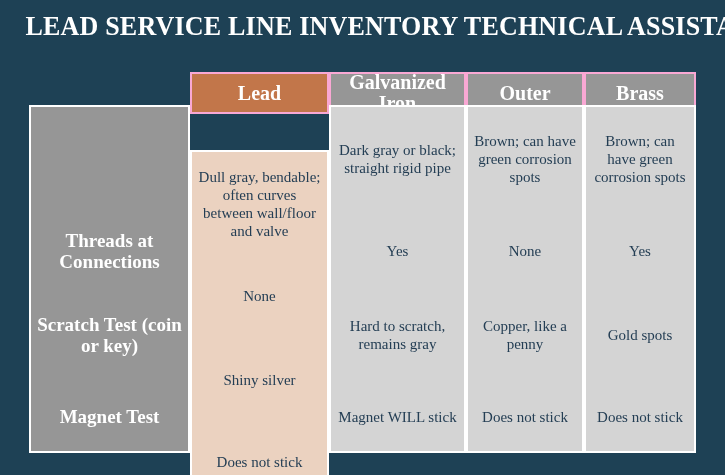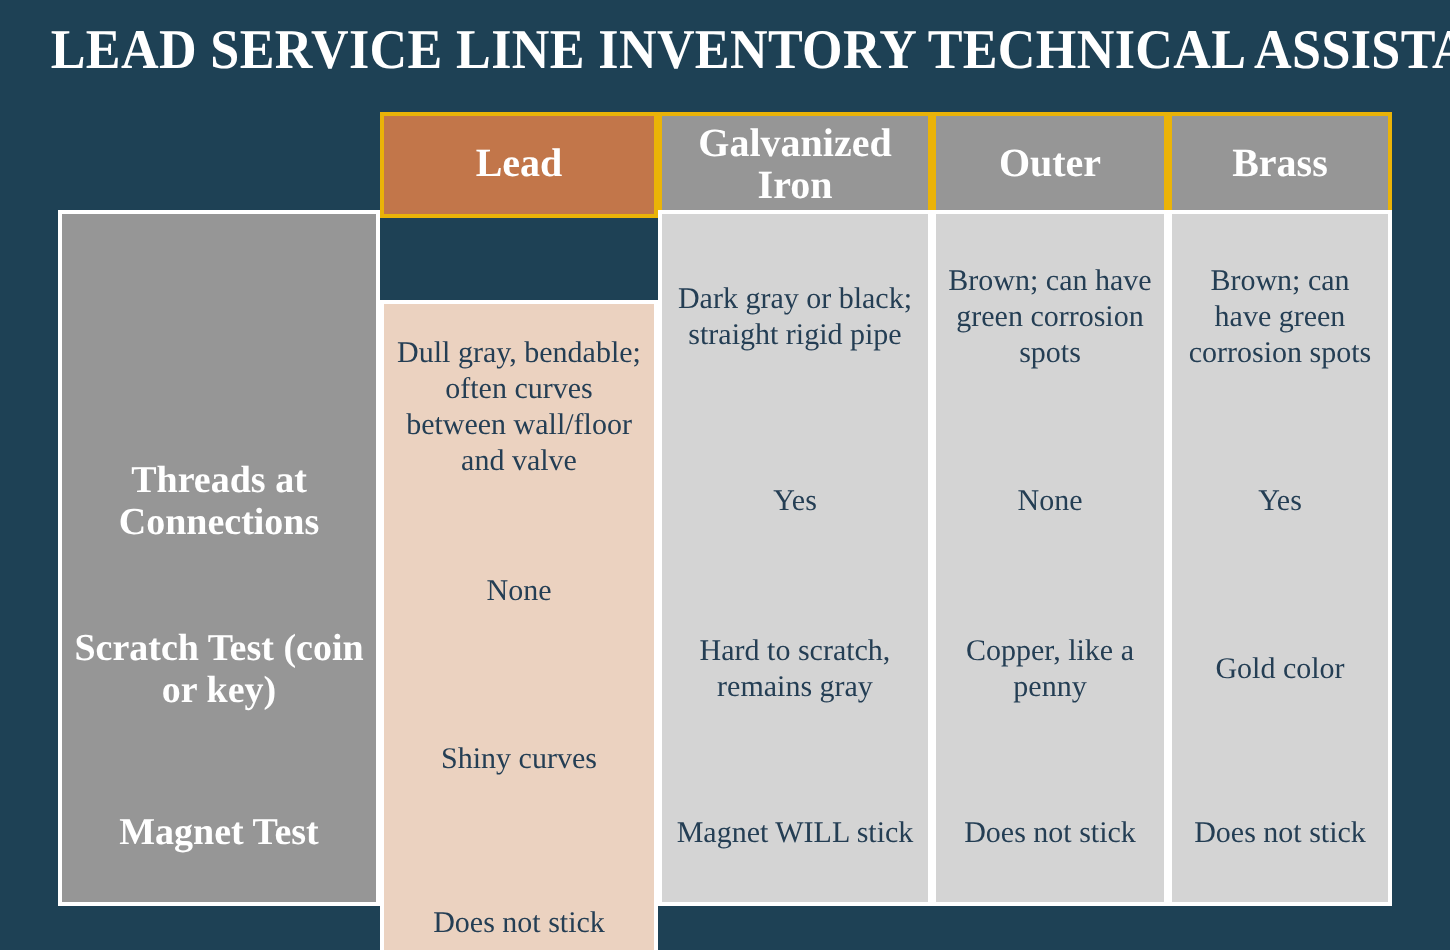--- a/index.html
+++ b/index.html
@@ -53,24 +53,24 @@
   #header-row {
     position: absolute;
     left: 161px;          
     top: 0;
     width: 506px;         
     height: 47px;
   }
 
   .hcell {
     position: absolute;
-    top: 0;
-    height: 53px;
+    top: 16px;
+    height: 42px;
     box-sizing: border-box;
-    border: 2px solid #eab308;
+    border: 2px solid #f9a8d4;
     display: flex;
     align-items: center;
     justify-content: center;
     text-align: center;
     color: #ffffff;
     font-weight: bold;
     font-size: 20px;
     line-height: 21px;
     background: #969696;
   }
@@ -146,39 +146,39 @@
 
     <div class="colblock labels">
       <div class="cellrow r1">Threads at Connections</div>
       <div class="cellrow r2">Scratch Test (coin or key)</div>
       <div class="cellrow r3">Magnet Test</div>
     </div>
 
     <div class="colblock lead" style="left:161px;width:139px;">
       <div class="cellrow r0">Dull gray, bendable; often curves between wall/floor and valve</div>
       <div class="cellrow r1">None</div>
-      <div class="cellrow r2">Shiny curves</div>
+      <div class="cellrow r2">Shiny silver</div>
       <div class="cellrow r3">Does not stick</div>
     </div>
 
     <div class="colblock" style="left:300px;width:137px;">
       <div class="cellrow r0">Dark gray or black; straight rigid pipe</div>
       <div class="cellrow r1">Yes</div>
       <div class="cellrow r2">Hard to scratch, remains gray</div>
       <div class="cellrow r3">Magnet WILL stick</div>
     </div>
 
     <div class="colblock" style="left:437px;width:118px;">
       <div class="cellrow r0">Brown; can have green corrosion spots</div>
       <div class="cellrow r1">None</div>
       <div class="cellrow r2">Copper, like a penny</div>
       <div class="cellrow r3">Does not stick</div>
     </div>
 
     <div class="colblock" style="left:555px;width:112px;">
       <div class="cellrow r0">Brown; can have green corrosion spots</div>
       <div class="cellrow r1">Yes</div>
-      <div class="cellrow r2">Gold color</div>
+      <div class="cellrow r2">Gold spots</div>
       <div class="cellrow r3">Does not stick</div>
     </div>
 
   </div>
 </div>
 
 </body></html>

